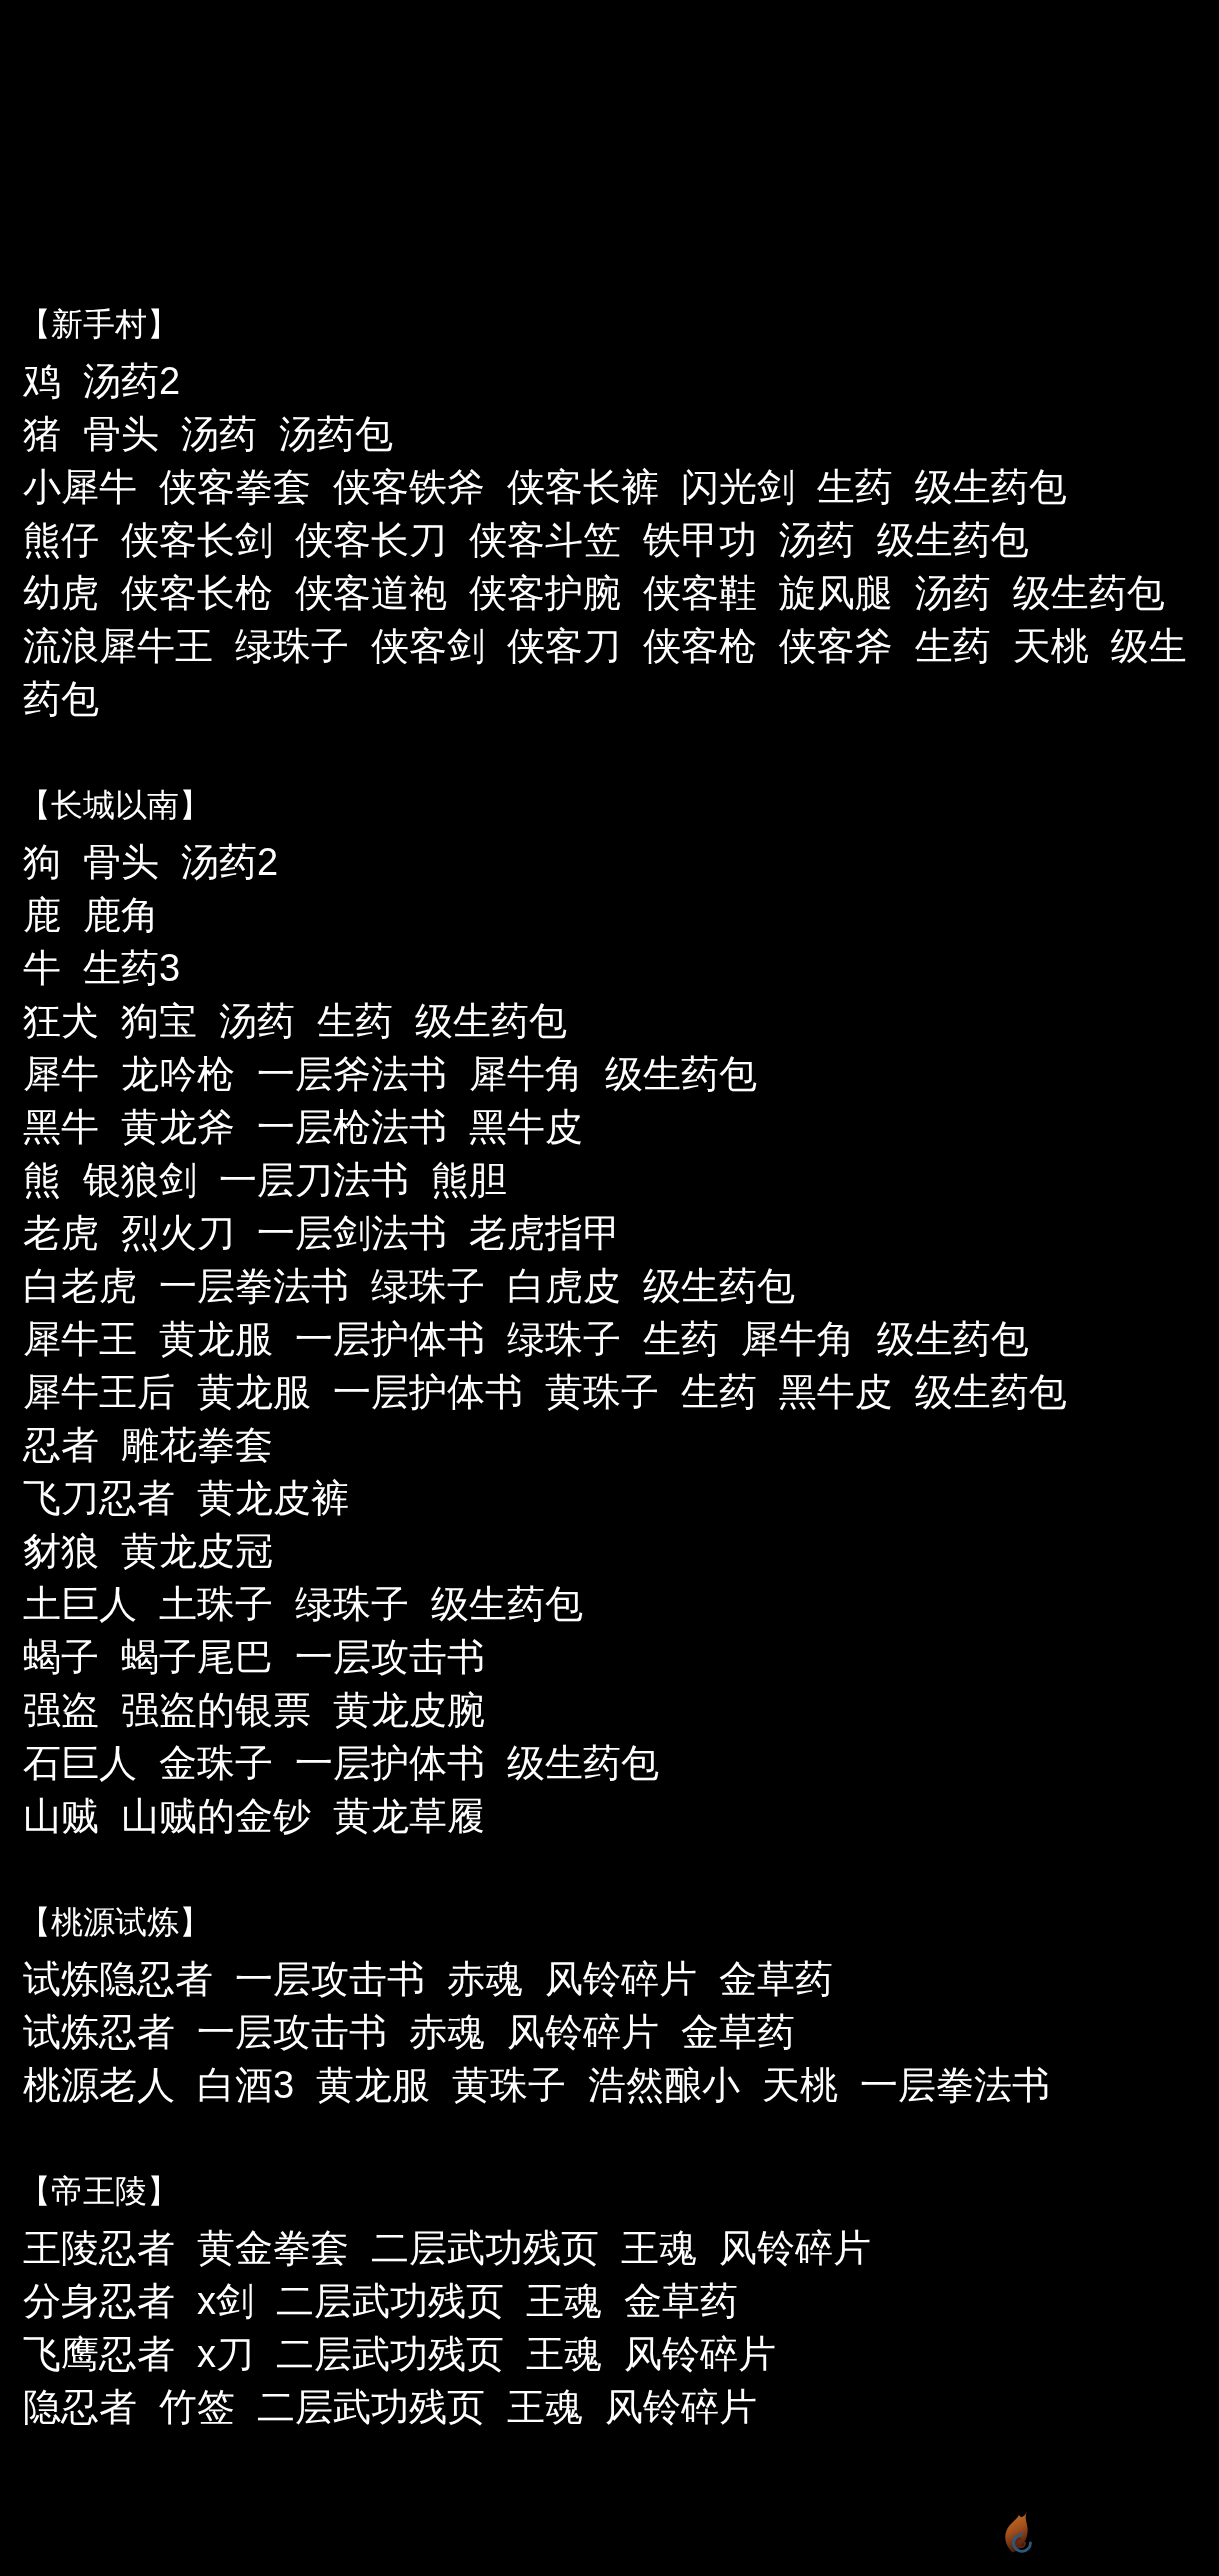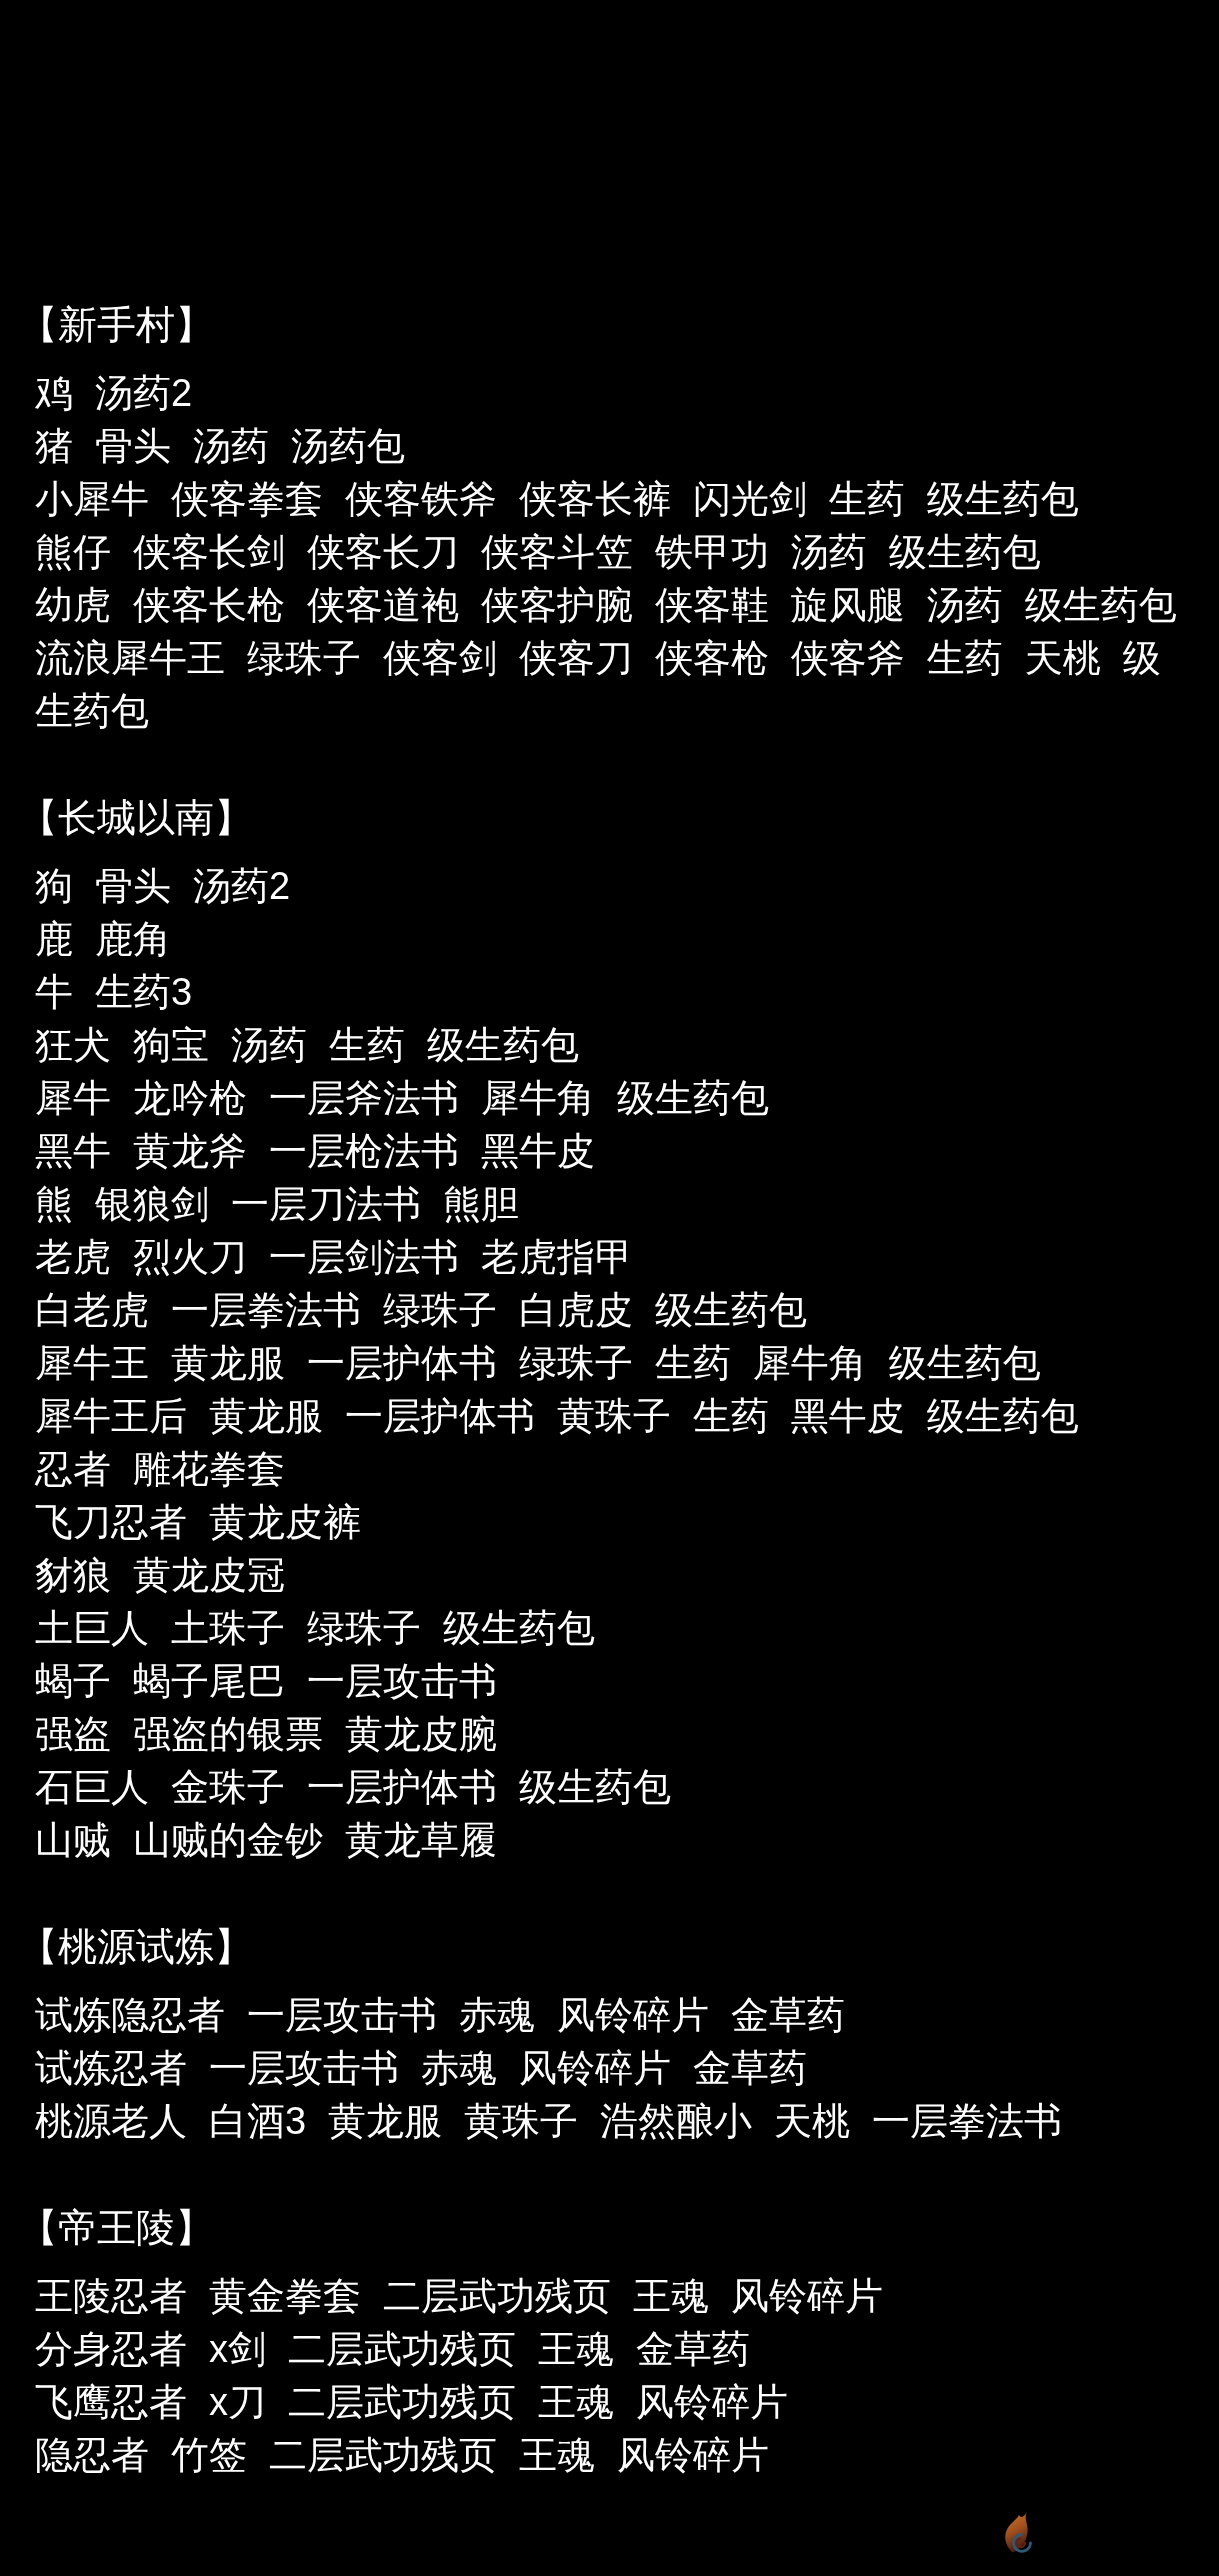--- a/index.html
+++ b/index.html
@@ -23,25 +23,25 @@
     font-size: 38px;
     line-height: 53px;
     font-weight: 400;
     color: #ffffff;
     word-spacing: 11.4px;
   }
   .section { margin: 0; }
   .section + .section { margin-top: 53px; }
   .zone-title {
     margin: 0;
-    font-size: 39px;
+    font-size: 32px;
     font-weight: 400;
     line-height: 53px;
   }
-  .entries { margin: 16px; }
+  .entries { margin: 4px; }
   .entry { margin: 0; }
   .watermark {
     position: absolute;
     left: 1001px;
     top: 2510px;
     width: 42px;
     height: 49px;
   }
 </style>
 </head>

